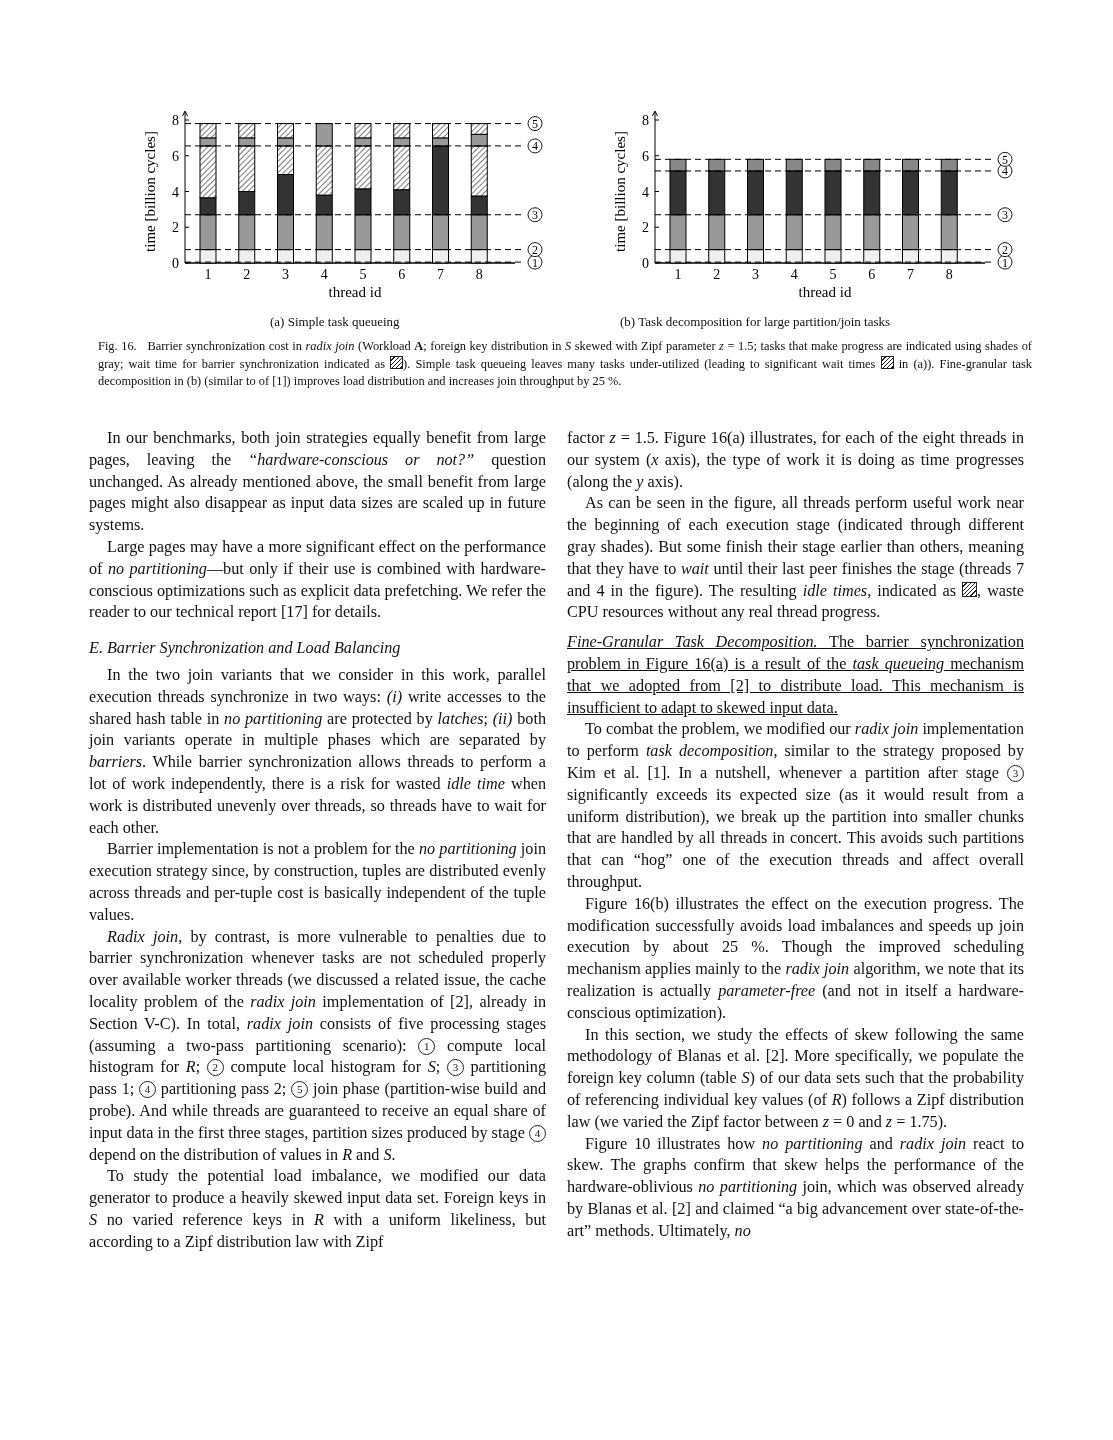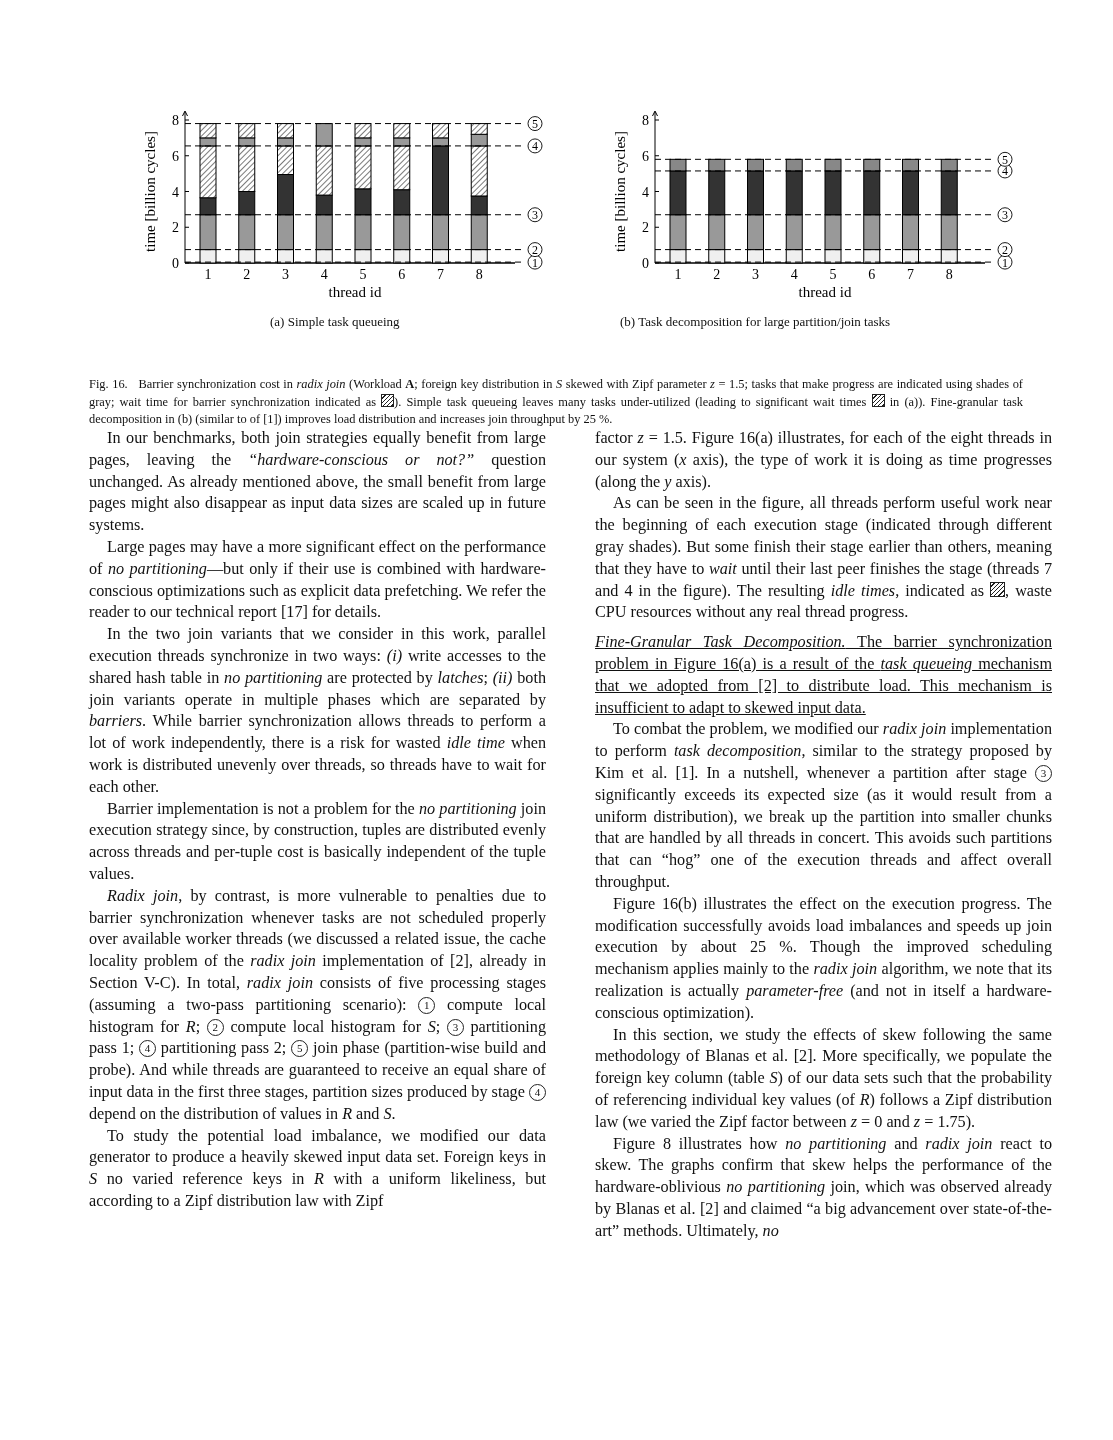--- a/index.html
+++ b/index.html
@@ -3,24 +3,24 @@
 <meta charset="utf-8">
 <style>
   html, body { margin:0; padding:0; background:#fff; }
   body { width:1113px; height:1440px; position:relative; font-family:"Liberation Serif", "DejaVu Serif", serif; color:#111; overflow:hidden; }
   .chart { position:absolute; }
   #chartA { left:130px; top:105px; width:420px; height:200px; }
   #chartB { left:600px; top:105px; width:420px; height:200px; }
   .subcap { position:absolute; top:314px; font-size:13px; }
   #subcapA { left:270px; }
   #subcapB { left:620px; }
-  .figcap { position:absolute; left:89px; top:338px; width:934px; font-size:12.4px; line-height:17.5px; text-align:justify;margin-top:38px; }
+  .figcap { position:absolute; left:98px; top:338px; width:934px; font-size:12.4px; line-height:17.5px; text-align:justify; }
   .col { position:absolute; top:428px; width:457px; font-size:16.2px; line-height:21.8px; text-align:justify; }
   #colL { left:89px; }
-  #colR { left:567px;margin-left:28px; }
+  #colR { left:567px; }
   .col p { margin:0; text-indent:18px; }
   .col p.noindent { text-indent:0; }
   .col p.gap { margin-top:8px;text-decoration:underline; }
   .col h3 { font-size:16.2px; font-style:italic; font-weight:normal; margin:14px 0 5px 0; }
   .circ { display:inline-block; width:15px; height:15px; border:1px solid #222; border-radius:50%; font-size:11px; line-height:15px; text-align:center; text-indent:0; vertical-align:1px; }
   .hatchbox { display:inline-block; width:11px; height:11px; border:1px solid #222; vertical-align:-1px;
     background: repeating-linear-gradient(135deg, #fff 0 2px, #222 2px 3px); }
   .hatchbox.big { width:13px; height:13px; }
   svg text { font-family:"Liberation Serif", "DejaVu Serif", serif; }
 </style>
@@ -233,27 +233,28 @@
 <div id="subcapA" class="subcap">(a) Simple task queueing</div>
 <div id="subcapB" class="subcap">(b) Task decomposition for large partition/join tasks</div>
 
 <div class="figcap">
   <span>Fig. 16.</span>&nbsp;&nbsp;&nbsp;<span>Barrier synchronization cost in </span><i>radix join</i><span> (Workload </span><b>A</b><span>; foreign key distribution in </span><i>S</i><span> skewed with Zipf parameter </span><i>z</i><span> = 1.5; tasks that make progress are indicated using shades of gray; wait time for barrier synchronization indicated as </span><span class="hatchbox"></span><span>). Simple task queueing leaves many tasks under-utilized (leading to significant wait times </span><span class="hatchbox"></span><span> in (a)). Fine-granular task decomposition in (b) (similar to of [1]) improves load distribution and increases join throughput by 25 %.</span>
 </div>
 
 <div id="colL" class="col">
   <p><span>In our benchmarks, both join strategies equally benefit from large pages, leaving the </span><i>“hardware-conscious or not?”</i><span> question unchanged. As already mentioned above, the small benefit from large pages might also disappear as input data sizes are scaled up in future systems.</span></p>
   <p><span>Large pages may have a more significant effect on the performance of </span><i>no partitioning</i><span>—but only if their use is combined with hardware-conscious optimizations such as explicit data prefetching. We refer the reader to our technical report [17] for details.</span></p>
+  <h3>E.  Barrier Synchronization and Load Balancing</h3>
   <p><span>In the two join variants that we consider in this work, parallel execution threads synchronize in two ways: </span><i>(i)</i><span> write accesses to the shared hash table in </span><i>no partitioning</i><span> are protected by </span><i>latches</i><span>; </span><i>(ii)</i><span> both join variants operate in multiple phases which are separated by </span><i>barriers</i><span>. While barrier synchronization allows threads to perform a lot of work independently, there is a risk for wasted </span><i>idle time</i><span> when work is distributed unevenly over threads, so threads have to wait for each other.</span></p>
   <p><span>Barrier implementation is not a problem for the </span><i>no partitioning</i><span> join execution strategy since, by construction, tuples are distributed evenly across threads and per-tuple cost is basically independent of the tuple values.</span></p>
   <p><i>Radix join</i><span>, by contrast, is more vulnerable to penalties due to barrier synchronization whenever tasks are not scheduled properly over available worker threads (we discussed a related issue, the cache locality problem of the </span><i>radix join</i><span> implementation of [2], already in Section V-C). In total, </span><i>radix join</i><span> consists of five processing stages (assuming a two-pass partitioning scenario): </span><span class="circ">1</span><span> compute local histogram for </span><i>R</i>; <span class="circ">2</span><span> compute local histogram for </span><i>S</i>; <span class="circ">3</span><span> partitioning pass 1; </span><span class="circ">4</span><span> partitioning pass 2; </span><span class="circ">5</span><span> join phase (partition-wise build and probe). And while threads are guaranteed to receive an equal share of input data in the first three stages, partition sizes produced by stage </span><span class="circ">4</span><span> depend on the distribution of values in </span><i>R</i><span> and </span><i>S</i>.</p>
   <p><span>To study the potential load imbalance, we modified our data generator to produce a heavily skewed input data set. Foreign keys in </span><i>S</i><span> no varied reference keys in </span><i>R</i><span> with a uniform likeliness, but according to a Zipf distribution law with Zipf</span></p>
 </div>
 
 <div id="colR" class="col">
   <p class="noindent"><span>factor </span><i>z</i><span> = 1.5. Figure 16(a) illustrates, for each of the eight threads in our system (</span><i>x</i><span> axis), the type of work it is doing as time progresses (along the </span><i>y</i><span> axis).</span></p>
   <p><span>As can be seen in the figure, all threads perform useful work near the beginning of each execution stage (indicated through different gray shades). But some finish their stage earlier than others, meaning that they have to </span><i>wait</i><span> until their last peer finishes the stage (threads 7 and 4 in the figure). The resulting </span><i>idle times</i><span>, indicated as </span><span class="hatchbox big"></span><span>, waste CPU resources without any real thread progress.</span></p>
   <p class="noindent gap"><i>Fine-Granular Task Decomposition.</i><span> The barrier synchronization problem in Figure 16(a) is a result of the </span><i>task queueing</i><span> mechanism that we adopted from [2] to distribute load. This mechanism is insufficient to adapt to skewed input data.</span></p>
   <p><span>To combat the problem, we modified our </span><i>radix join</i><span> implementation to perform </span><i>task decomposition</i><span>, similar to the strategy proposed by Kim et al. [1]. In a nutshell, whenever a partition after stage </span><span class="circ">3</span><span> significantly exceeds its expected size (as it would result from a uniform distribution), we break up the partition into smaller chunks that are handled by all threads in concert. This avoids such partitions that can “hog” one of the execution threads and affect overall throughput.</span></p>
   <p><span>Figure 16(b) illustrates the effect on the execution progress. The modification successfully avoids load imbalances and speeds up join execution by about 25 %. Though the improved scheduling mechanism applies mainly to the </span><i>radix join</i><span> algorithm, we note that its realization is actually </span><i>parameter-free</i><span> (and not in itself a hardware-conscious optimization).</span></p>
   <p><span>In this section, we study the effects of skew following the same methodology of Blanas et al. [2]. More specifically, we populate the foreign key column (table </span><i>S</i><span>) of our data sets such that the probability of referencing individual key values (of </span><i>R</i><span>) follows a Zipf distribution law (we varied the Zipf factor between </span><i>z</i><span> = 0 and </span><i>z</i><span> = 1.75).</span></p>
-  <p><span>Figure 8 illustrates how </span><i>no partitioning</i><span> and </span><i>radix join</i><span> react to skew. The graphs confirm that skew helps the performance of the hardware-oblivious </span><i>no partitioning</i><span> join, which was observed already by Blanas et al. [2] and claimed “a big advancement over state-of-the-art” methods. Ultimately, </span><i>no</i></p>
+  <p><span>Figure 10 illustrates how </span><i>no partitioning</i><span> and </span><i>radix join</i><span> react to skew. The graphs confirm that skew helps the performance of the hardware-oblivious </span><i>no partitioning</i><span> join, which was observed already by Blanas et al. [2] and claimed “a big advancement over state-of-the-art” methods. Ultimately, </span><i>no</i></p>
 </div>
 
 </body></html>

